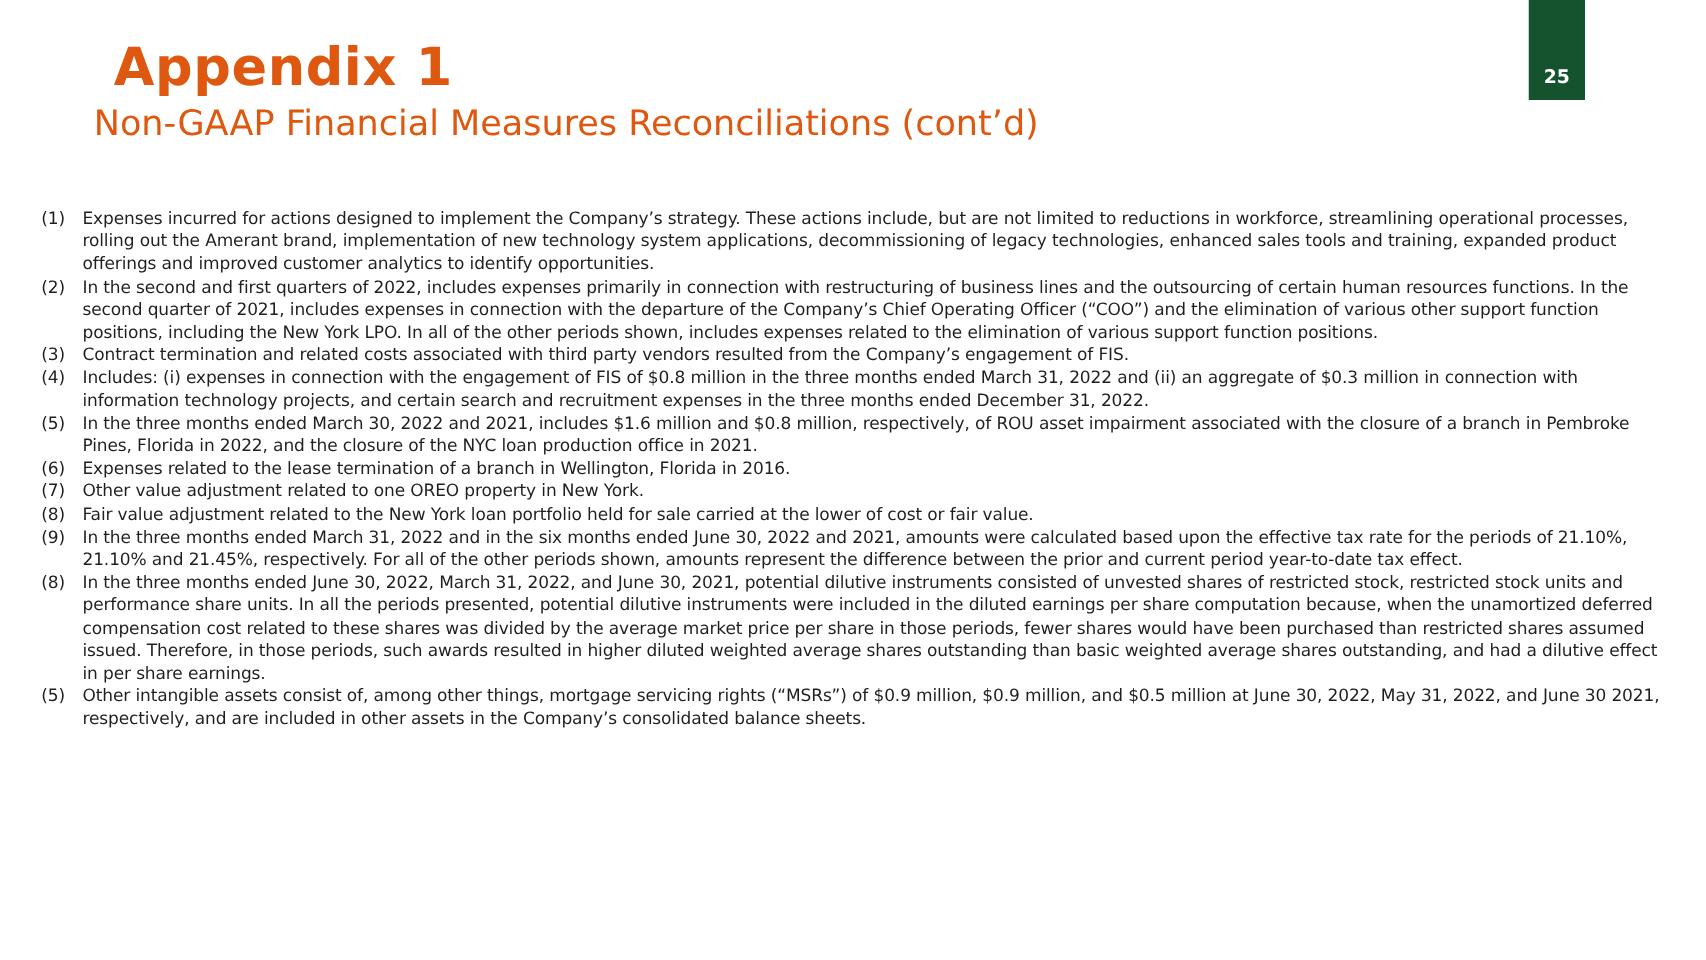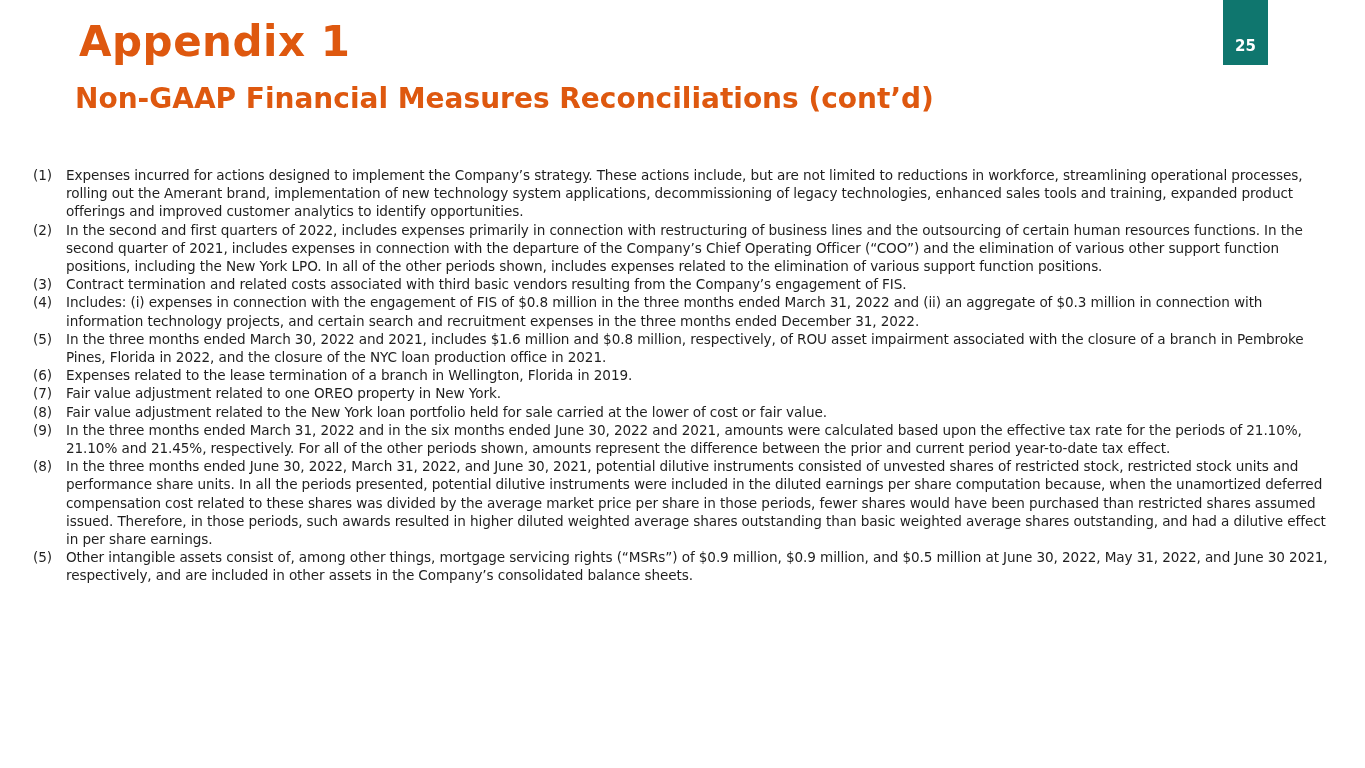--- a/index.html
+++ b/index.html
@@ -13,53 +13,53 @@
     height: 768px;
     background: #ffffff;
     overflow: hidden;
     font-family: "DejaVu Sans", "Liberation Sans", sans-serif;
   }
   .page-badge {
     position: absolute;
     left: 1223px;
     top: 0;
     width: 45px;
-    height: 65px;
-    background: #0f766e;
+    height: 80px;
+    background: #14532d;
     display: flex;
     justify-content: center;
     align-items: flex-end;
     padding-bottom: 11px;
     box-sizing: border-box;
   }
   .page-badge span {
     color: #ffffff;
     font-size: 15px;
     font-weight: bold;
     line-height: 1;
   }
   h1.slide-title {
     position: absolute;
     left: 75px;
     top: 13px;
-    margin: 4px;
+    margin: 16px;
     color: #DE580F;
     font-size: 42px;
     font-weight: bold;
     letter-spacing: 0.5px;
     white-space: nowrap;
   }
   h2.slide-subtitle {
     position: absolute;
     left: 75px;
     top: 82px;
     margin: 0;
     color: #DE580F;
     font-size: 28px;
-    font-weight: bold;
+    font-weight: normal;
     white-space: nowrap;
   }
   .footnotes {
     position: absolute;
     left: 33px;
     right: 28px;
     top: 166px;
     color: #1f1f1f;
     font-size: 13.6px;
     line-height: 18.2px;
@@ -90,37 +90,37 @@
     <div class="fn">
       <span class="fn-num">(1)</span>
       <span class="fn-text">Expenses incurred for actions designed to implement the Company’s strategy. These actions include, but are not limited to reductions in workforce, streamlining operational processes, rolling out the Amerant brand, implementation of new technology system applications, decommissioning of legacy technologies, enhanced sales tools and training, expanded product offerings and improved customer analytics to identify opportunities.</span>
     </div>
     <div class="fn">
       <span class="fn-num">(2)</span>
       <span class="fn-text">In the second and first quarters of 2022, includes expenses primarily in connection with restructuring of business lines and the outsourcing of certain human resources functions. In the second quarter of 2021, includes expenses in connection with the departure of the Company’s Chief Operating Officer (“COO”)  and the elimination of various other support function positions, including the New York LPO. In all of the other periods shown, includes expenses related to the elimination of various support function positions.</span>
     </div>
     <div class="fn">
       <span class="fn-num">(3)</span>
-      <span class="fn-text">Contract termination and related costs associated with third basic vendors resulting from the Company’s engagement of FIS.</span>
+      <span class="fn-text">Contract termination and related costs associated with third party vendors resulted from the Company’s engagement of FIS.</span>
     </div>
     <div class="fn">
       <span class="fn-num">(4)</span>
       <span class="fn-text">Includes: (i) expenses in connection with the engagement of FIS of  $0.8 million in the three months ended March 31, 2022 and (ii) an aggregate of $0.3 million in connection with information technology projects, and certain search and recruitment expenses in the three months ended December 31, 2022.</span>
     </div>
     <div class="fn">
       <span class="fn-num">(5)</span>
       <span class="fn-text">In the three months ended March 30, 2022 and 2021, includes $1.6 million and $0.8 million, respectively, of ROU asset impairment associated with the closure of a branch in Pembroke Pines, Florida in 2022, and the closure of the NYC  loan production office in 2021.</span>
     </div>
     <div class="fn">
       <span class="fn-num">(6)</span>
-      <span class="fn-text">Expenses related to the lease termination of a branch in Wellington, Florida in 2019.</span>
+      <span class="fn-text">Expenses related to the lease termination of a branch in Wellington, Florida in 2016.</span>
     </div>
     <div class="fn">
       <span class="fn-num">(7)</span>
-      <span class="fn-text">Fair value adjustment related to one OREO property in New York.</span>
+      <span class="fn-text">Other value adjustment related to one OREO property in New York.</span>
     </div>
     <div class="fn">
       <span class="fn-num">(8)</span>
       <span class="fn-text">Fair value adjustment related to the New York loan portfolio held for sale carried at the lower of cost or fair value.</span>
     </div>
     <div class="fn">
       <span class="fn-num">(9)</span>
       <span class="fn-text">In the three months ended March 31, 2022 and in the six months ended June 30, 2022 and 2021, amounts were calculated based upon the effective tax rate for the periods of 21.10%, 21.10% and 21.45%, respectively. For all of the other periods shown, amounts represent the difference between the prior and current period year-to-date tax effect.</span>
     </div>
     <div class="fn">

